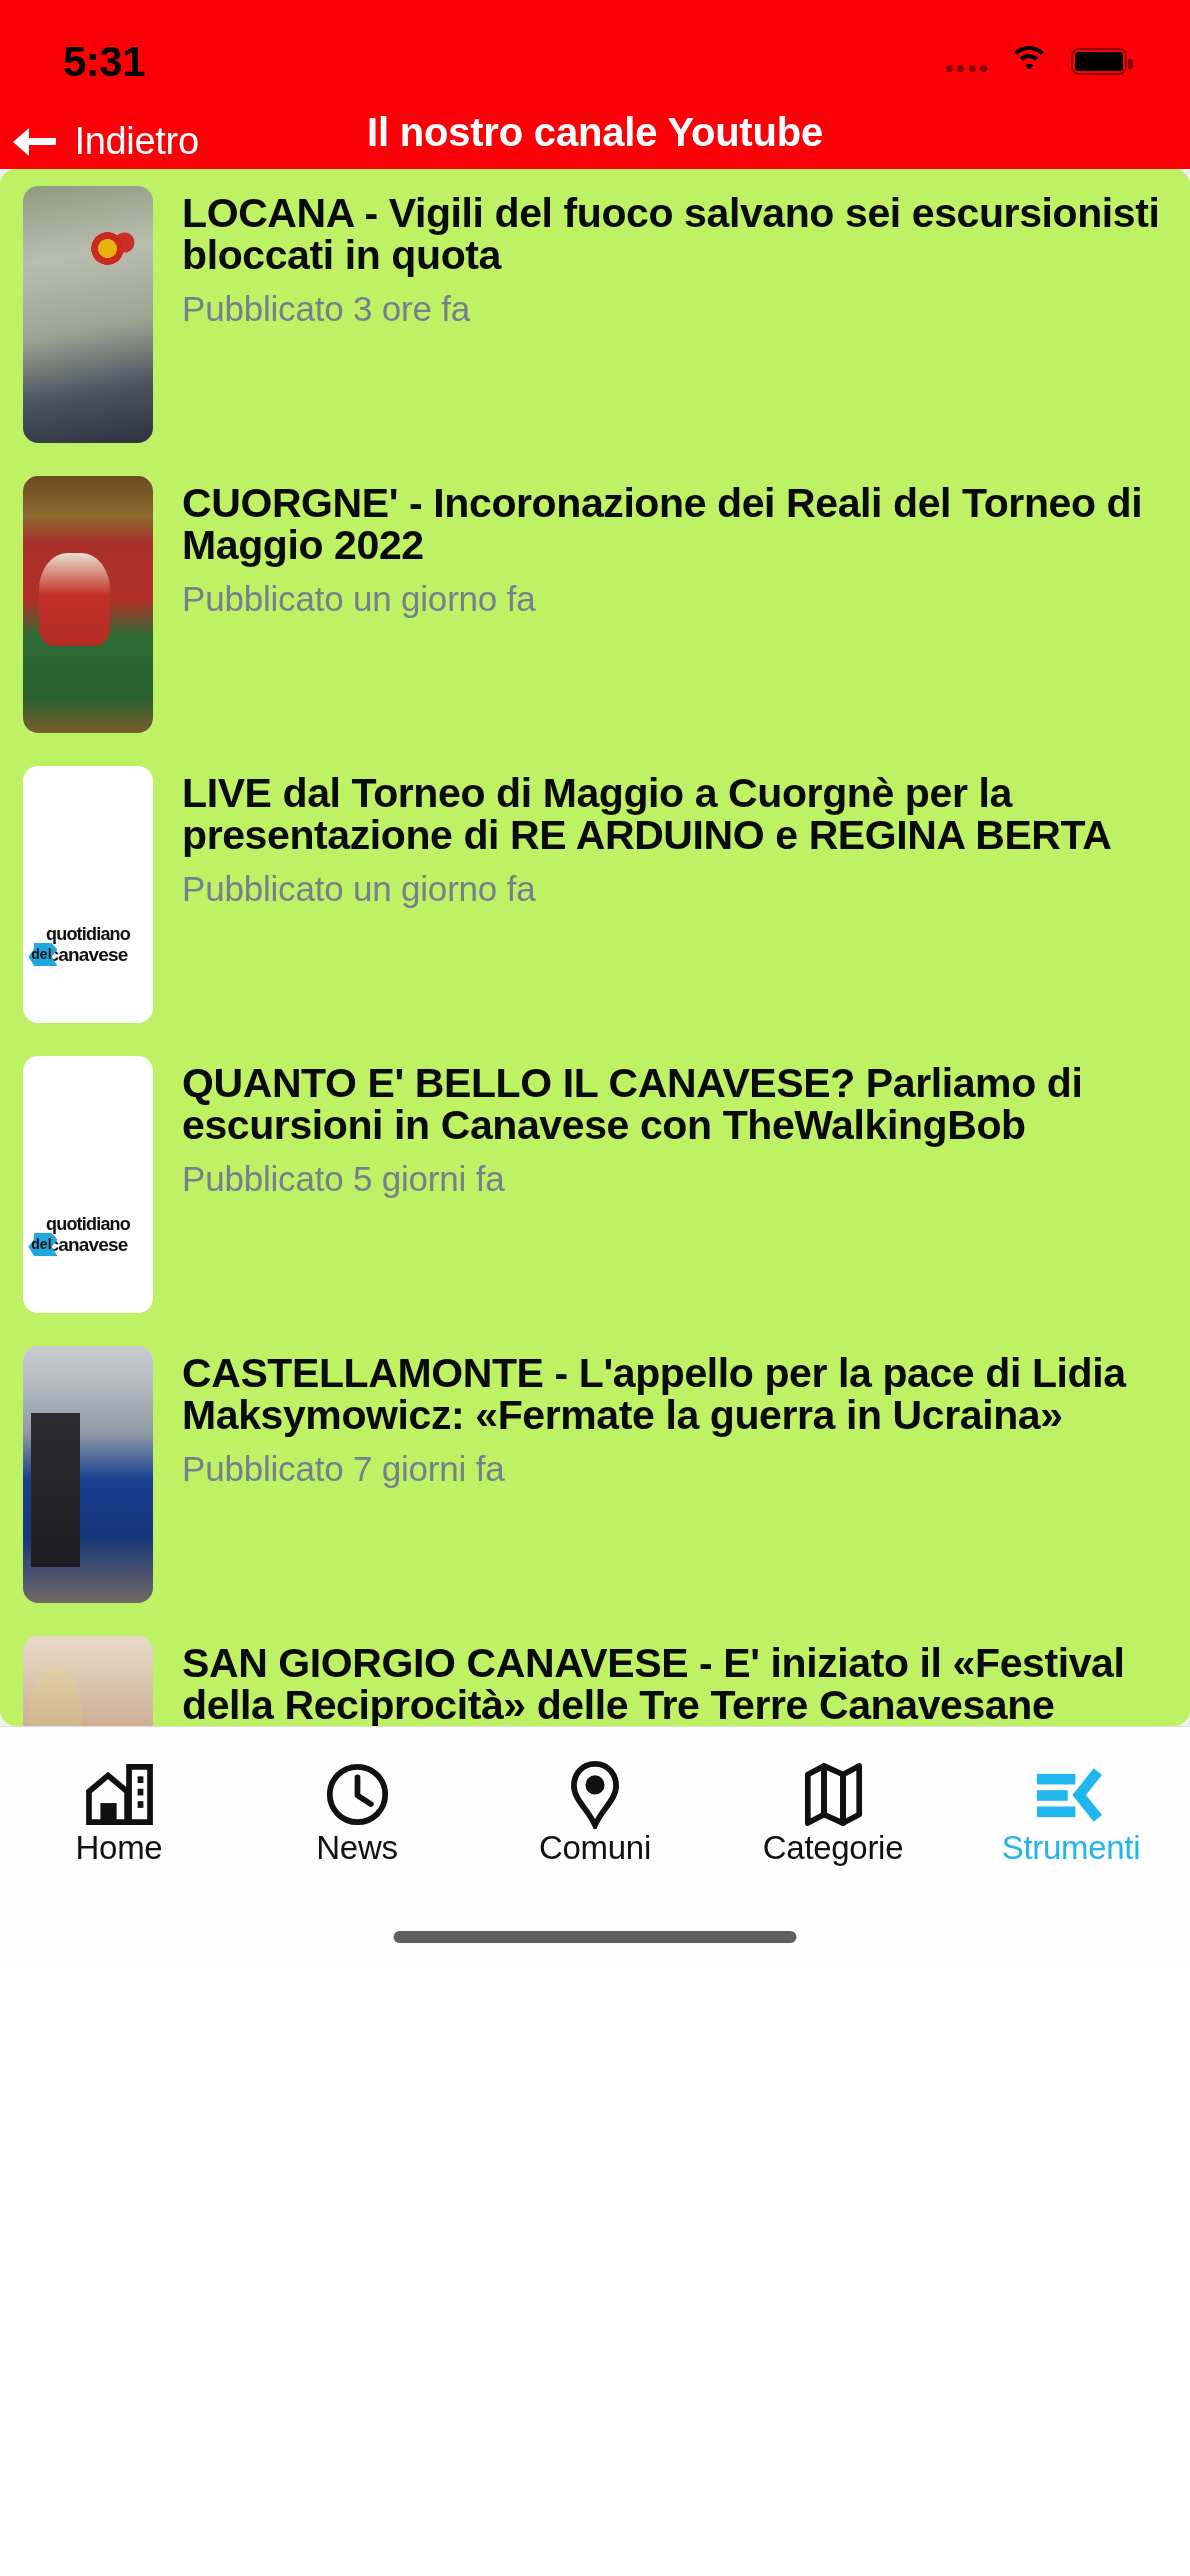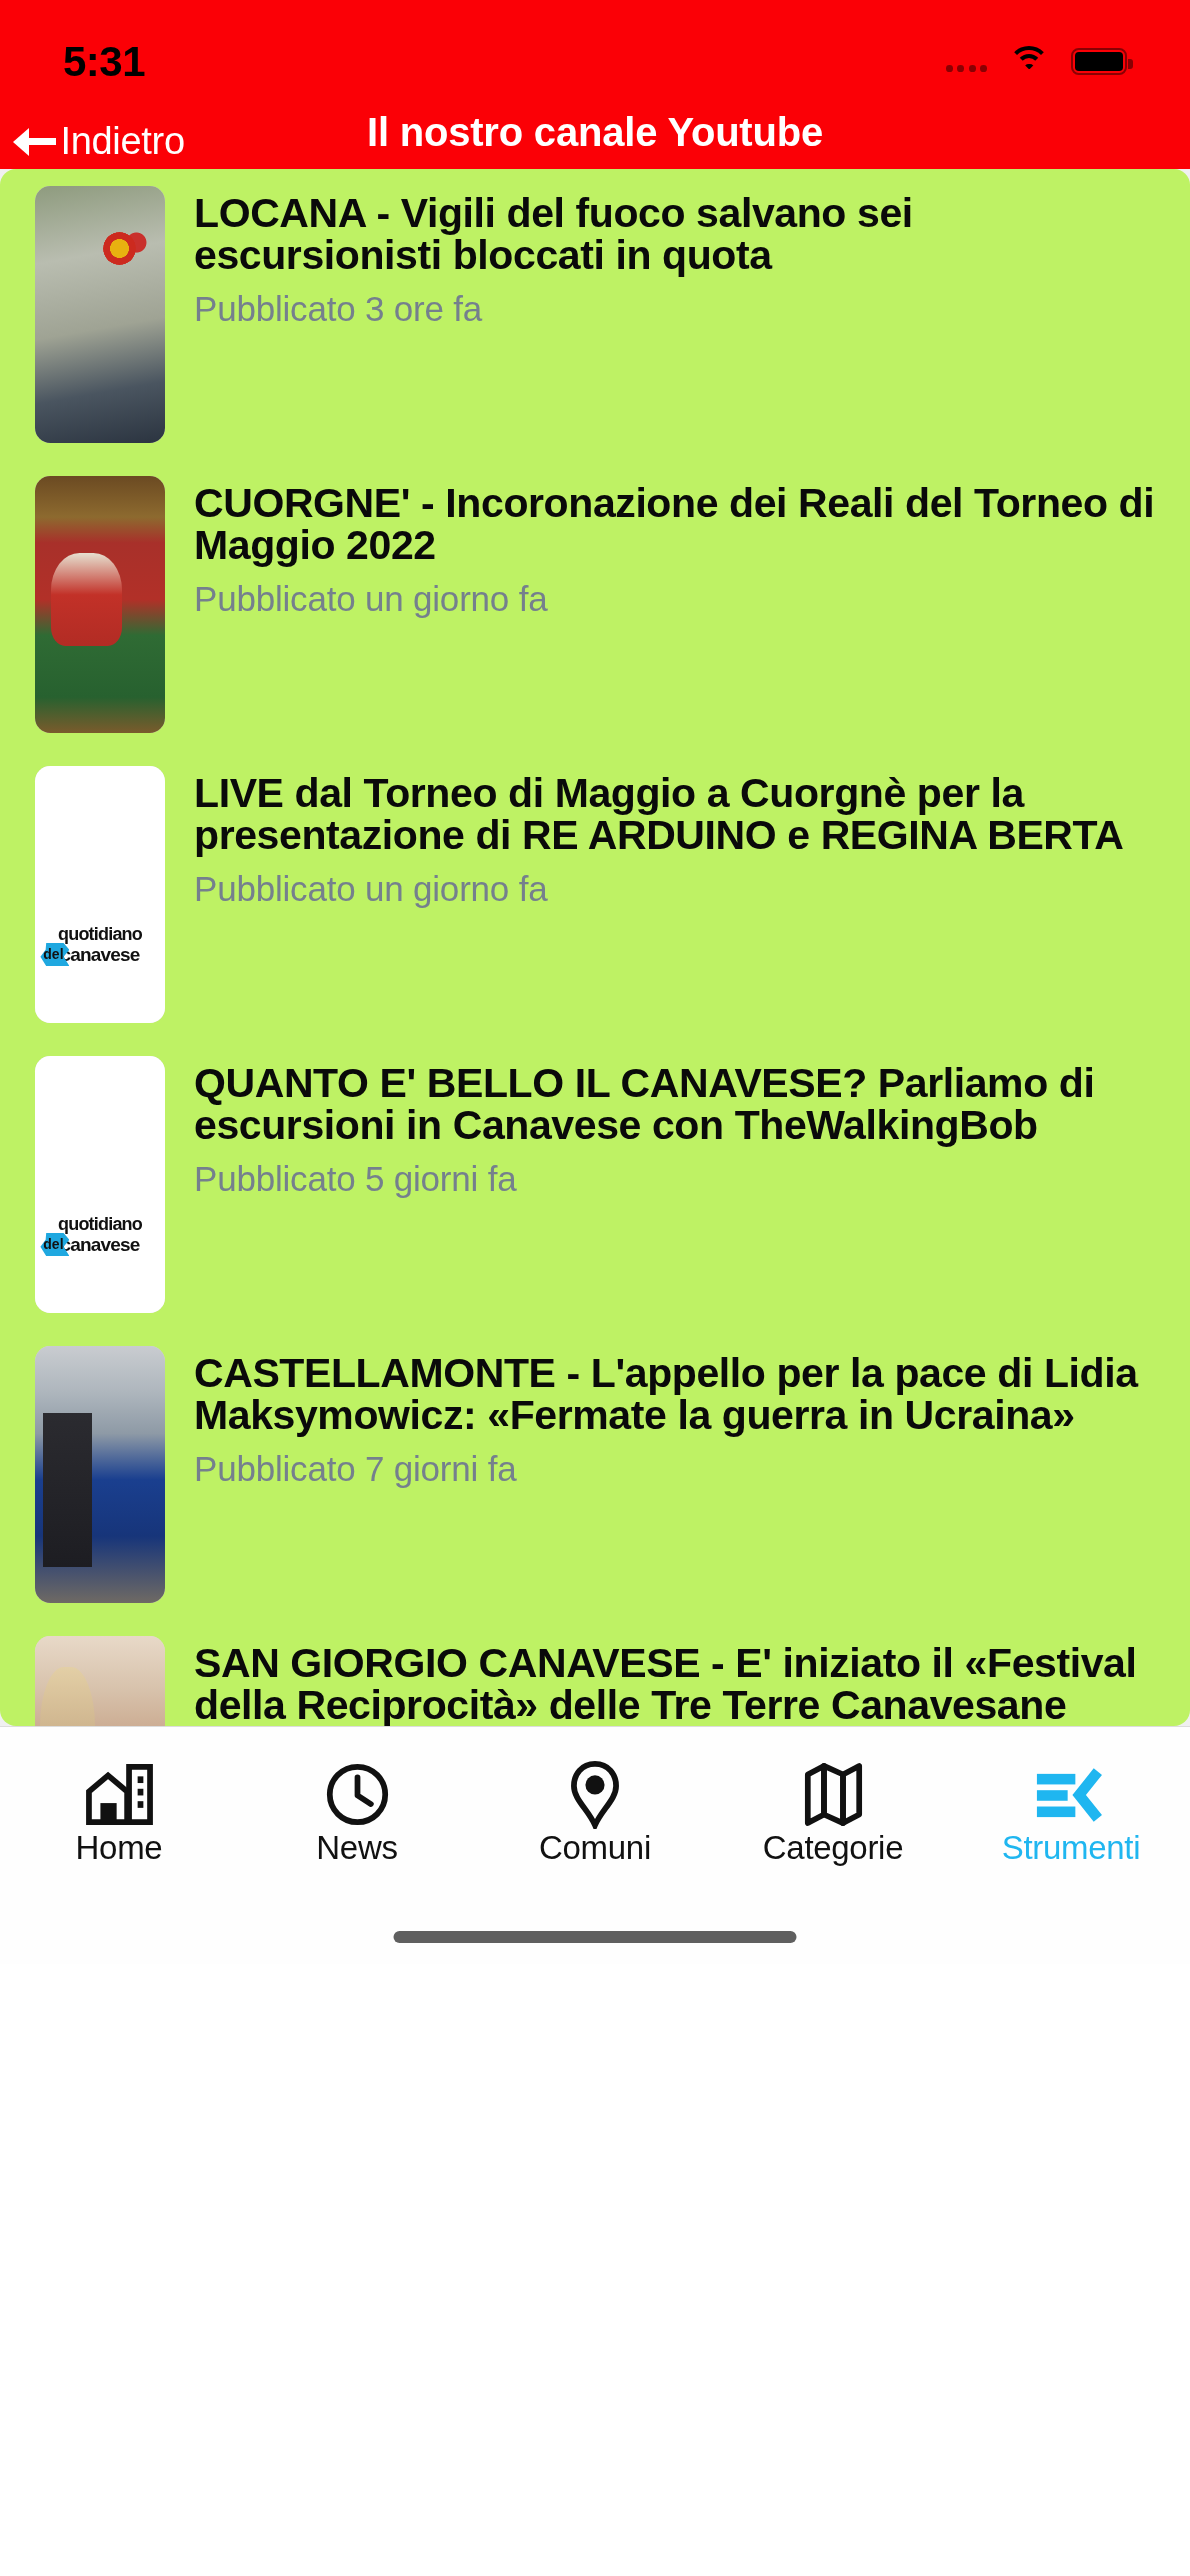--- a/index.html
+++ b/index.html
@@ -28,37 +28,37 @@
   .wifi b.c { width:10.5px; height:10.5px; top:18px; border-width:5.8px; }
   .batt { position:relative; width:56px; height:27px; border:2.9px solid rgba(0,0,0,.45); border-radius:7.7px; padding:1.9px; }
   .batt span { display:block; width:100%; height:100%; background:#000; border-radius:3.8px; }
   .batt::after { content:""; position:absolute; right:-7.7px; top:8.6px; width:4.8px; height:10.5px; background:rgba(0,0,0,.45); border-radius:0 2.9px 2.9px 0; }
 
   
   .navbar {
     height:73px; flex:0 0 73px; background:#fb0006;
     display:flex; align-items:center; position:relative;
   }
-  .back-btn { display:flex; align-items:center; gap:5px; padding:0 0 0 13.4px; background:none; border:none; cursor:pointer;margin-top:17px; }
+  .back-btn { display:flex; align-items:center; gap:19px; padding:0 0 0 13.4px; background:none; border:none; cursor:pointer;margin-top:17px; }
   .back-arrow { width:42px; height:33px; position:relative; flex:0 0 42px; }
   .back-arrow::before { content:""; position:absolute; left:7.7px; top:13.4px; width:35px; height:6.7px; background:#fff; }
   .back-arrow::after { content:""; position:absolute; left:0; top:17px; width:0; height:0; border-top:14.4px solid transparent; border-bottom:14.4px solid transparent; border-right:16.3px solid #fff; transform:translateY(-50%); }
   .back-label { font-size:38px; color:#fff; font-weight:400; letter-spacing:-0.3px; }
   .nav-title {
     position:absolute; left:0; right:0; text-align:center;
     font-size:40px; font-weight:bold; color:#fff; letter-spacing:-0.2px;
     pointer-events:none;
   }
 
   
   .list { flex:1 1 auto; background:#bef264; overflow:hidden; padding-top:17px;border-radius:16px; }
   .row { display:flex; gap:29px; padding:0 21px 0 23px; margin-bottom:33px; }
   .thumb {
     flex:0 0 130px; width:130px; height:257px; border-radius:15.3px;
-    overflow:hidden; position:relative; background:#d8d8d8;margin-left:12px;
+    overflow:hidden; position:relative; background:#d8d8d8;
   }
   .thumb .imgfill { position:absolute; inset:0; }
   .row-text { flex:1 1 auto; padding-top:5.8px; min-width:0; }
   .title {
     font-size:41px; font-weight:bold; color:#0a0a0a;
     line-height:1.04; letter-spacing:-0.4px; word-wrap:break-word;
   }
   .meta { font-size:35px; color:#75808d; margin-top:13.4px; letter-spacing:-0.2px; line-height:1.1; }
 
   

